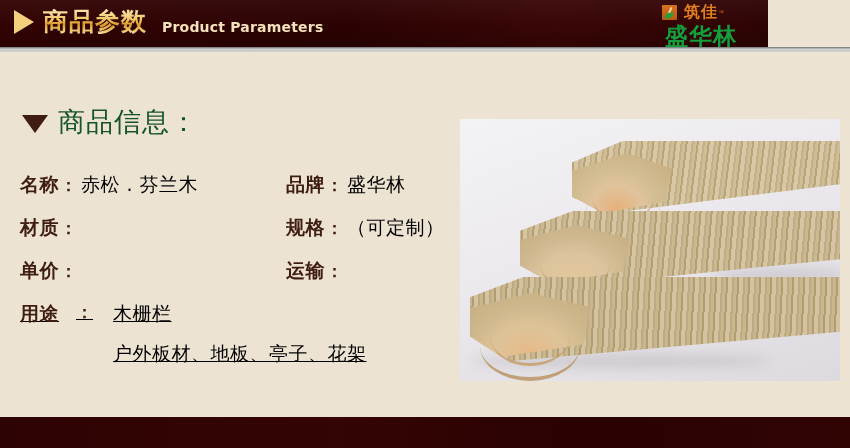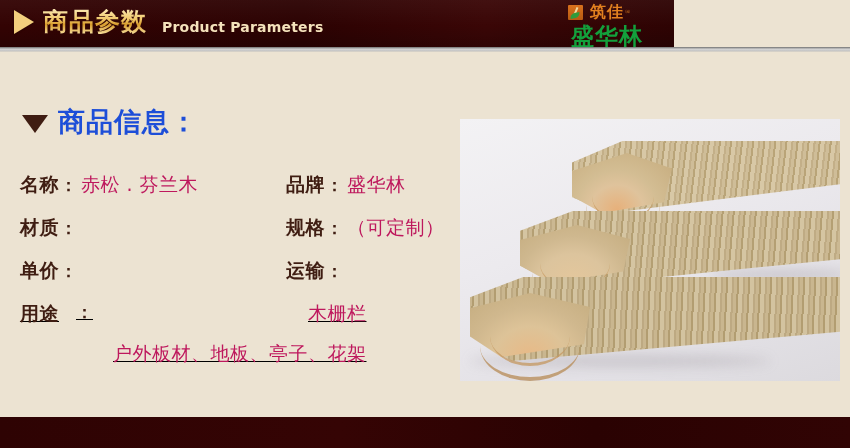--- a/index.html
+++ b/index.html
@@ -17,21 +17,21 @@
     position: relative;
     width: 850px;
     height: 448px;
     background: #ece3d2;
   }
 
   
   .header {
     position: absolute;
     left: 0; top: 0;
-    width: 674px;
+    width: 768px;
     height: 47px;
     background: linear-gradient(90deg, #330303 0%, #2c0202 45%, #3a0606 72%, #2e0303 100%);
     overflow: hidden;
   }
   .header-shine {
     position: absolute;
     left: 0; top: 0;
     width: 850px; height: 47px;
     background: linear-gradient(180deg, rgba(255,255,255,0.045) 0%, rgba(255,255,255,0.0) 55%, rgba(0,0,0,0.18) 100%);
     pointer-events: none;
@@ -148,22 +148,22 @@
   }
   .tri-down {
     width: 0; height: 0;
     border-left: 13px solid transparent;
     border-right: 13px solid transparent;
     border-top: 18px solid #3f1d12;
     margin-top: 4px;
   }
   .section-title-text {
     font-size: 27px;
-    font-weight: bold;
-    color: #1d4ed8;
+    font-weight: normal;
+    color: #14532d;
     letter-spacing: 1px;
     line-height: 1;
   }
 
   .specs {
     position: absolute;
     left: 20px; top: 172px;
     width: 430px;
   }
   .spec-row {
@@ -185,23 +185,22 @@
     letter-spacing: 0.5px;
   }
   .spec-colon {
     font-size: 17px;
     font-weight: bold;
     color: #3f1d12;
     margin: 0 4px 0 1px;
   }
   .spec-value {
     font-size: 19px;
-    color: #be185d;
+    color: #000000;
     letter-spacing: 0.5px;
-    text-align: right;
   }
   .spec-row.usage { align-items: flex-start; text-decoration: underline; }
   .usage-lines {
     display: flex;
     flex-direction: column;
   }
   .usage-lines .spec-value + .spec-value { margin-top: 14px; }
 
   
   .photo {

